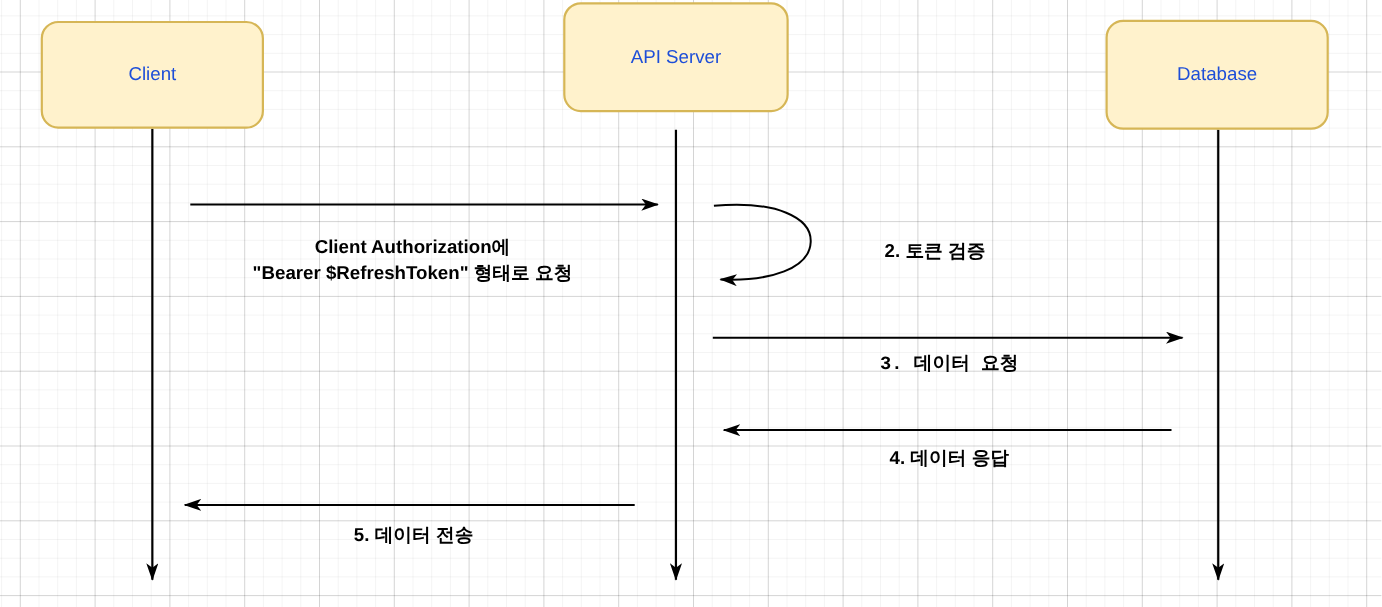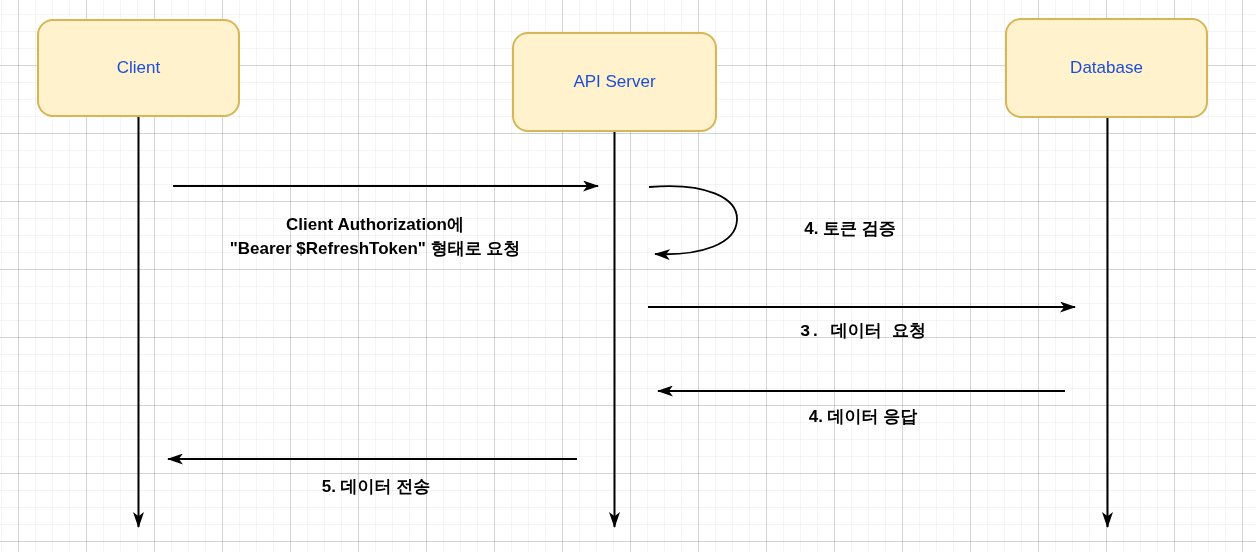--- a/index.html
+++ b/index.html
@@ -35,21 +35,21 @@
     background: #FFF2CC;
     border: 2px solid #D6B656;
     border-radius: 16px;
     display: flex;
     align-items: center;
     justify-content: center;
     font-size: 17px;
     color: #1d4ed8;
   }
   .actor-client   { left: 37px;   top: 19px; width: 203px; height: 98px; }
-  .actor-api      { left: 512px;  top: 32px; width: 205px; height: 100px; }
+  .actor-api      { left: 512px;  top: 2px; width: 205px; height: 100px; }
   .actor-database { left: 1005px; top: 18px; width: 203px; height: 100px; }
   .msg-label {
     position: absolute;
     transform: translate(-50%, -50%);
     font-size: 17px;
     font-weight: bold;
     color: #000000;
     white-space: nowrap;
     text-align: center;
     line-height: 24px;
@@ -95,21 +95,21 @@
   </div>
   <div class="actor actor-database">
     <span>Database</span>
   </div>
 
   <div class="msg-label msg-1">
     <div>Client Authorization에</div>
     <div>"Bearer $RefreshToken" 형태로 요청</div>
   </div>
 
-  <div class="msg-label msg-2">4. 토큰 검증</div>
+  <div class="msg-label msg-2">2. 토큰 검증</div>
 
   <div class="msg-label msg-3">3. 데이터 요청</div>
 
   <div class="msg-label msg-4">4. 데이터 응답</div>
 
   <div class="msg-label msg-5">5. 데이터 전송</div>
 
 </div>
 
 </body></html>

